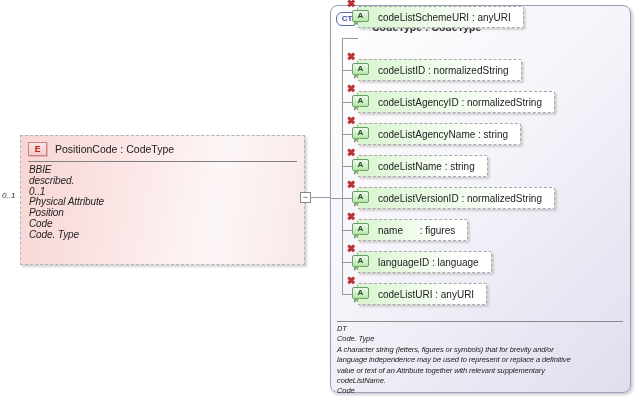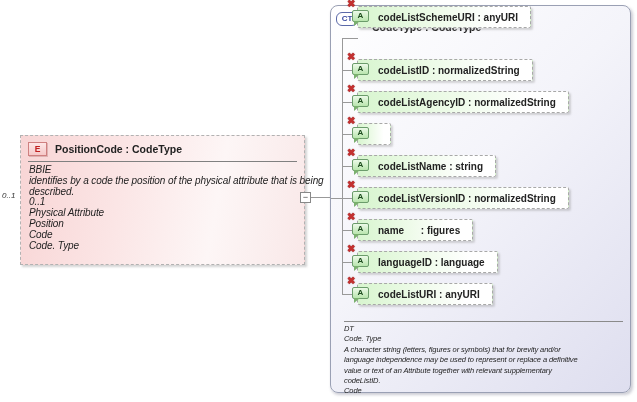--- a/index.html
+++ b/index.html
@@ -22,21 +22,21 @@
   .element-header{
     display:flex;align-items:center;gap:8px;height:25px;margin:0 7px;
     border-bottom:1px solid #808080;
   }
   .e-icon{
     display:inline-block;width:17px;height:12px;border:1px solid #cf8080;
     background:linear-gradient(#fde6e6,#f6c8c8);color:#c02020;font-weight:bold;
     font-size:8.5px;line-height:12px;text-align:center;
     box-shadow:1px 1px 0 rgba(190,130,130,.45);flex:0 0 auto;
   }
-  .box-title{font-size:10.5px;font-weight:bold;color:#222;white-space:nowrap;}
+  .box-title{font-size:10.5px;font-weight:normal;color:#222;white-space:nowrap;}
   .element-body{padding:3px 8px 0;}
   .desc-line{
     font-size:10px;font-style:italic;color:#222;line-height:10.8px;
     letter-spacing:-0.1px;white-space:nowrap;
   }
   
   .conn-line{position:absolute;background:#999;height:1px;}
   .conn-toggle{
     position:absolute;left:300px;top:192px;width:9px;height:9px;
     border:1px solid #888;background:#fff;color:#444;font-size:9px;
@@ -73,38 +73,38 @@
   }
   .attr-row:nth-of-type(1){top:21px;}
   .attr-row:nth-of-type(2){top:53px;}
   .attr-row:nth-of-type(3){top:85px;}
   .attr-row:nth-of-type(4){top:117px;}
   .attr-row:nth-of-type(5){top:149px;}
   .attr-row:nth-of-type(6){top:181px;}
   .attr-row:nth-of-type(7){top:213px;}
   .attr-row:nth-of-type(8){top:245px;}
   .attr-row:nth-of-type(9){top:277px;}
-  .attr-label{font-size:10px;font-weight:bold;color:#222;white-space:pre;}
+  .attr-label{font-size:10px;font-weight:normal;color:#222;white-space:pre;}
   .a-icon{
     position:absolute;left:-6px;top:3px;width:17px;height:12px;box-sizing:border-box;
     border:1px solid #6b9c6b;border-radius:2px;
     background:linear-gradient(#ecfae8,#b9e5ae);color:#1e4d1e;
     font-size:8px;font-weight:bold;line-height:10px;text-align:center;
   }
   .a-icon::after{
     content:"";position:absolute;left:1px;bottom:-5px;width:0;height:0;
     border-top:5px solid #7ab06e;border-right:6px solid transparent;
   }
   .x-icon{
     position:absolute;left:-11px;top:-8px;font-size:10px;font-weight:bold;
     color:#c43030;text-shadow:0 0 1px #7a1515;line-height:10px;
   }
   
   .ct-annotation{
-    position:absolute;left:13px;right:7px;top:315px;border-top:1px solid #8a8a8a;
+    position:absolute;left:6px;right:7px;top:315px;border-top:1px solid #8a8a8a;
     padding-top:2px;
   }
   .ann-line{
     font-size:7.5px;font-style:italic;color:#222;line-height:10.4px;
     letter-spacing:-0.1px;white-space:nowrap;
   }
 </style>
 </head>
 <body>
 
@@ -112,21 +112,20 @@
 
   <span class="cardinality">0..1</span>
 
   <div class="element-box">
     <div class="element-header">
       <span class="e-icon">E</span>
       <span class="box-title">PositionCode : CodeType</span>
     </div>
     <div class="element-body">
       <div class="desc-line">BBIE</div>
-      <div class="desc-line">identifies by a code the position of the physical attribute that is being</div>
       <div class="desc-line">described.</div>
       <div class="desc-line">0..1</div>
       <div class="desc-line">Physical Attribute</div>
       <div class="desc-line">Position</div>
       <div class="desc-line">Code</div>
       <div class="desc-line">Code. Type</div>
     </div>
   </div>
 
   <div class="conn-line" style="left:310px;top:197px;width:20px;"></div>
@@ -164,20 +163,21 @@
       <span class="attr-label">codeListID : normalizedString</span>
     </div>
     <div class="attr-row">
       <span class="x-icon">✖</span>
       <span class="a-icon">A</span>
       <span class="attr-label">codeListAgencyID : normalizedString</span>
     </div>
     <div class="attr-row">
       <span class="x-icon">✖</span>
       <span class="a-icon">A</span>
+      <span class="attr-label">codeListAgencyName : string</span>
     </div>
     <div class="attr-row">
       <span class="x-icon">✖</span>
       <span class="a-icon">A</span>
       <span class="attr-label">codeListName : string</span>
     </div>
     <div class="attr-row">
       <span class="x-icon">✖</span>
       <span class="a-icon">A</span>
       <span class="attr-label">codeListVersionID : normalizedString</span>
@@ -202,18 +202,18 @@
       <span class="a-icon">A</span>
       <span class="attr-label">codeListSchemeURI : anyURI</span>
     </div>
 
     <div class="ct-annotation">
       <div class="ann-line">DT</div>
       <div class="ann-line">Code. Type</div>
       <div class="ann-line">A character string (letters, figures or symbols) that for brevity and/or</div>
       <div class="ann-line">language independence may be used to represent or replace a definitive</div>
       <div class="ann-line">value or text of an Attribute together with relevant supplementary</div>
-      <div class="ann-line">codeListID.</div>
+      <div class="ann-line">codeListName.</div>
       <div class="ann-line">Code</div>
     </div>
   </div>
 
 </div>
 
 </body></html>

